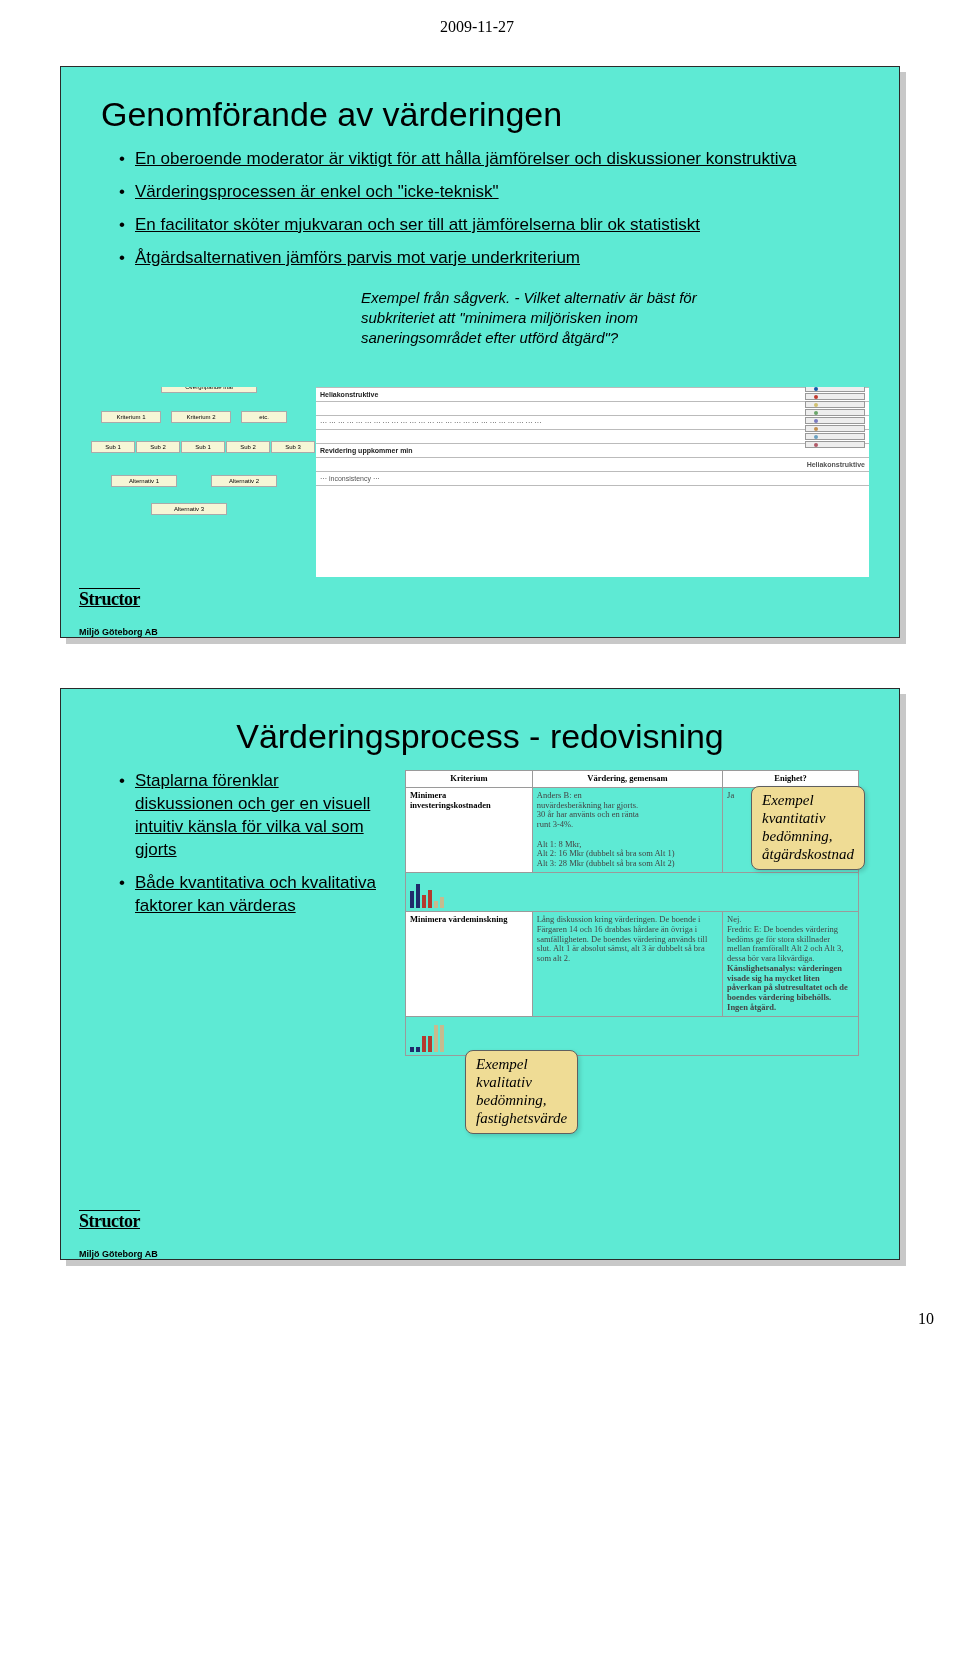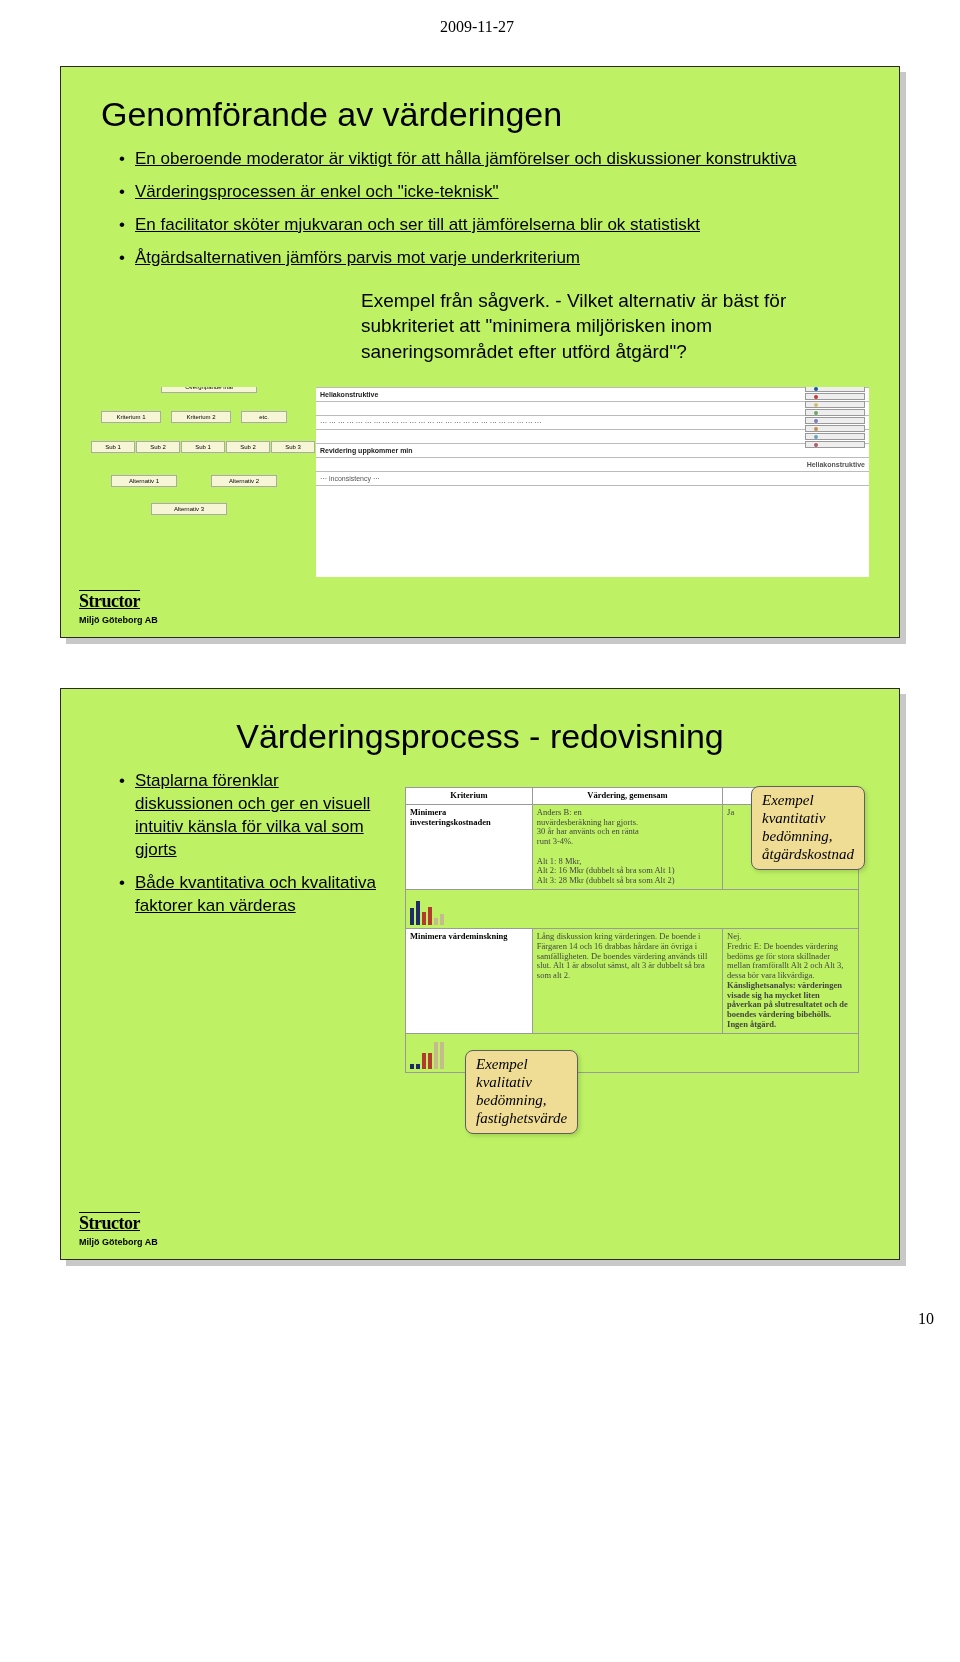--- a/index.html
+++ b/index.html
@@ -30,21 +30,21 @@
     margin-top: 30px;
     padding-right: 6px;
   }
 
   
   .slide {
     border: 1.5px solid #2a2a2a;
     box-shadow: 6px 6px 0 #c8c8c8;
     padding: 28px 40px 22px 40px;
     margin: 0 40px 50px 40px;
-    background: #bef264;
+    background: #5eead4;
     position: relative;
     min-height: 520px;
   }
   .slide h1 {
     font-size: 34px;
     font-weight: normal;
     margin: 0 0 14px 0;
     line-height: 1.15;
   }
   .slide ul.bullets {
@@ -63,21 +63,22 @@
   .slide ul.bullets li::before {
     content: "•";
     position: absolute;
     left: 0;
     top: 0;
     font-size: 17px;
   }
 
   
   .example-block {
-    font-size: 19px;
+    font-style: italic;
+    font-size: 15px;
     line-height: 1.35;
     margin: 0 0 0 260px;
   }
 
   
   .faux-under {
     position: absolute;
     left: 30px;
     right: 30px;
     bottom: 60px;
@@ -140,32 +141,32 @@
   }
   .faux-panel .chip .dot {
     width: 4px; height: 4px; border-radius: 50%;
     margin-right: 2px;
   }
 
   
   .logo-block {
     position: absolute;
     left: 18px;
-    bottom: 12px;
+    bottom: 0;
   }
   .logo-word {
     font-family: Georgia, serif;
     font-size: 18px;
     font-weight: bold;
     letter-spacing: -0.5px;
     text-decoration: overline underline;
   }
   .logo-sub {
     font-size: 9px;
-    margin-top: 3px;
+    margin-top: 17px;
     font-weight: bold;
   }
 
   
   .slide2-body {
     display: flex;
     gap: 24px;
     margin-top: 12px;
   }
   .left-col {
@@ -178,21 +179,20 @@
     flex: 1 1 auto;
     position: relative;
     min-height: 340px;
   }
 
   
   .mini-table {
     width: 100%;
     border-collapse: collapse;
     table-layout: fixed;
-    margin-top: 17px;
   }
   .mini-table th, .mini-table td {
     border: 1px solid #9a9a9a;
     font-size: 8.5px;
     line-height: 1.15;
     padding: 3px 4px;
     vertical-align: top;
     color: #444;
     font-family: "Times New Roman", Times, serif;
   }

